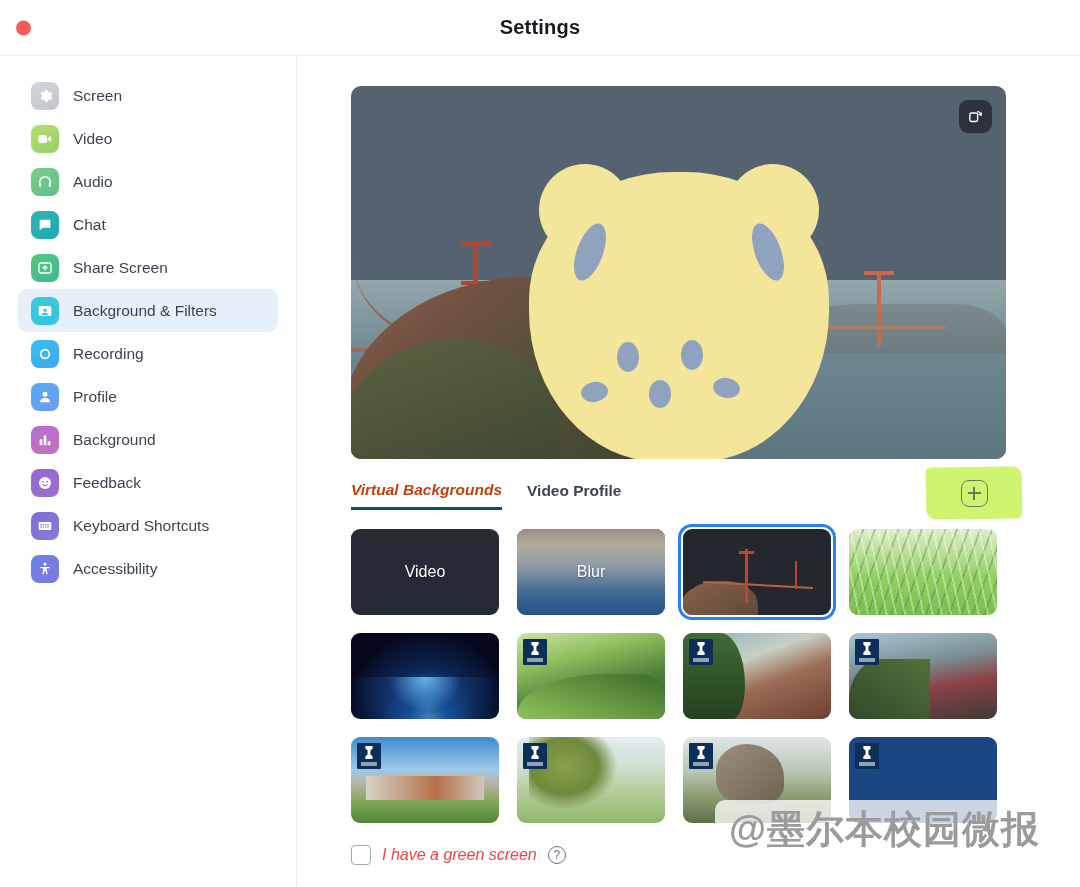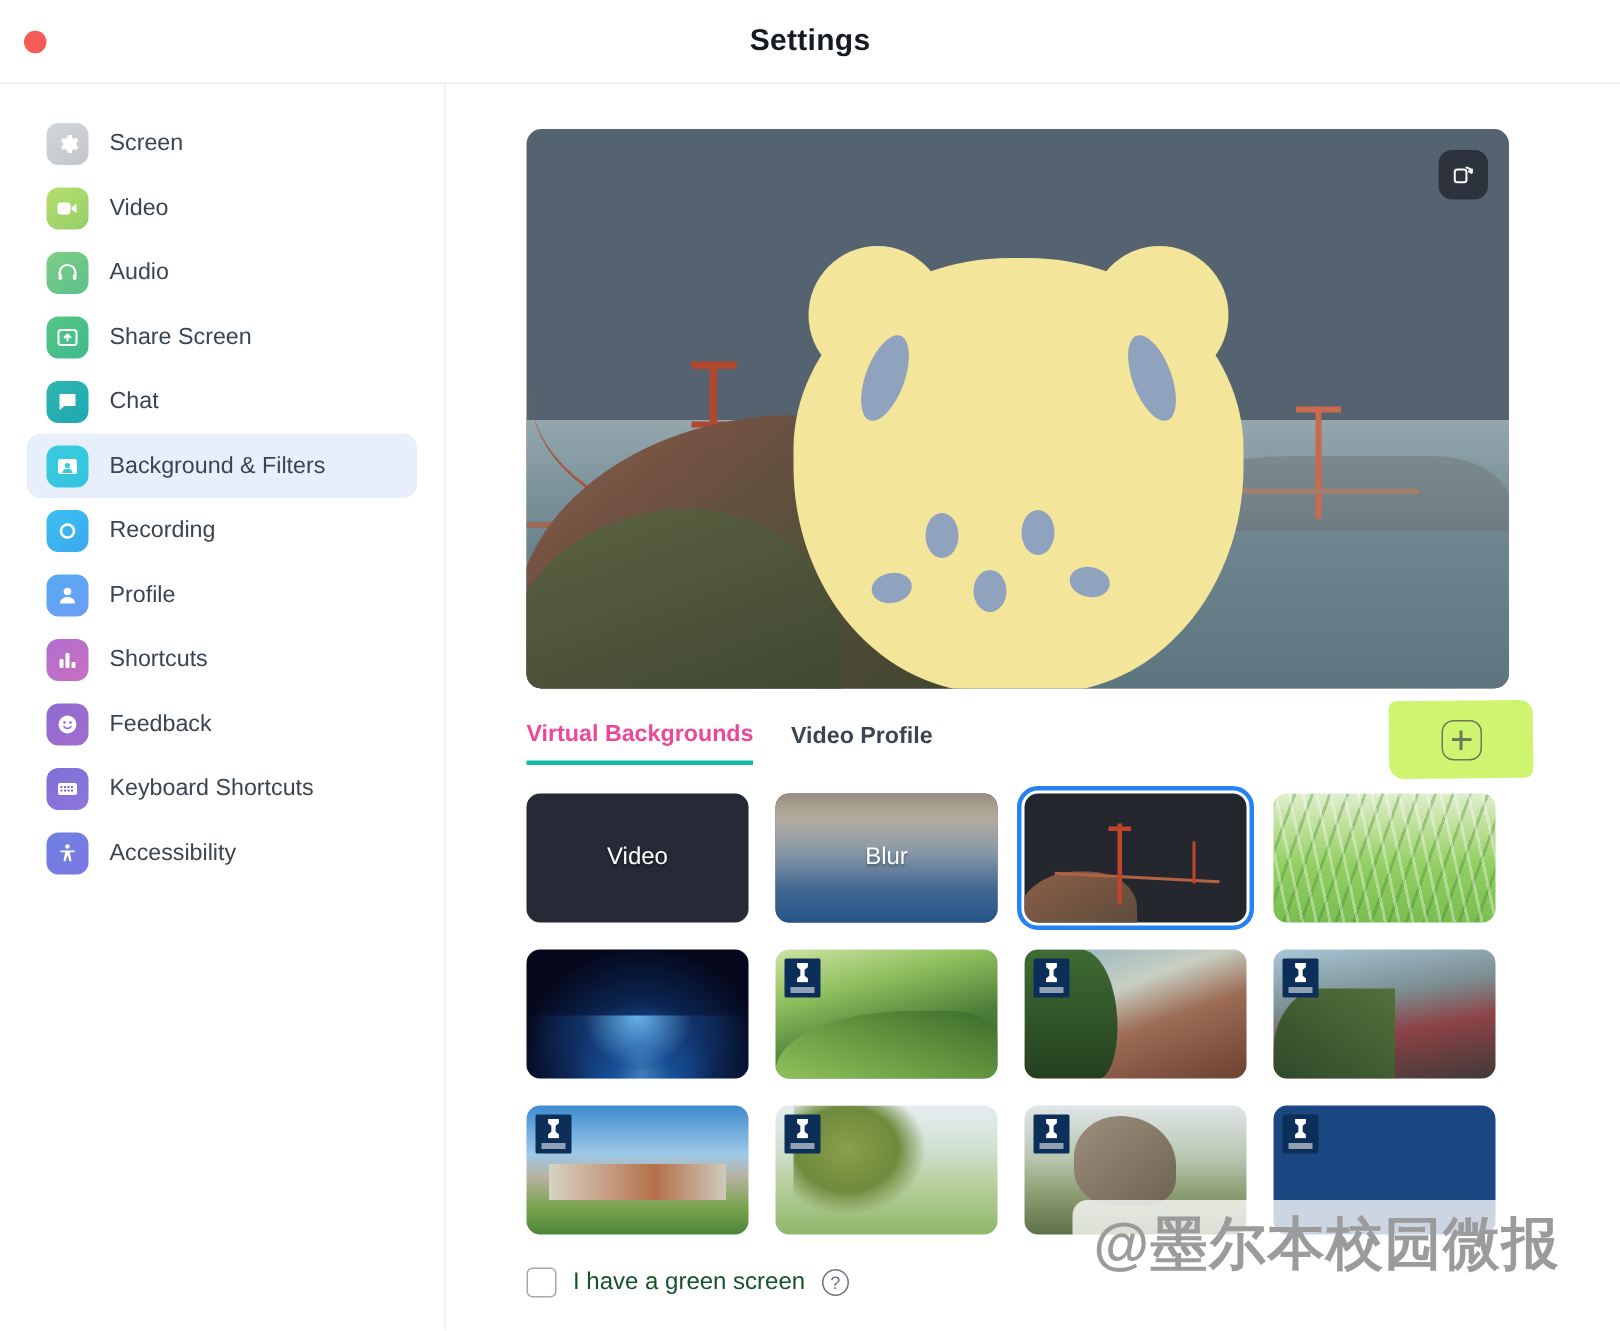--- a/index.html
+++ b/index.html
@@ -269,22 +269,23 @@
   .tab {
     font-size: 15.5px;
     font-weight: bold;
     color: #3c4450;
     margin-right: 25px;
     padding-bottom: 8px;
     cursor: pointer;
     white-space: nowrap;
   }
   .tab.active {
-    color: #ec4899;
-    border-bottom: 3px solid #14b8a6;
+    color: #c2410c;
+    border-bottom: 3px solid #0c4a6e;
+    font-style: italic;
   }
   .add-wrap {
     position: absolute;
     right: -16px;
     top: -8px;
     width: 96px;
     height: 52px;
     display: flex;
     align-items: center;
     justify-content: center;
@@ -425,21 +426,22 @@
   .checkbox {
     width: 20px; height: 20px;
     border: 1.6px solid #a2a8b0;
     border-radius: 4px;
     background: #fff;
     cursor: pointer;
     flex: 0 0 20px;
   }
   .footer-label {
     font-size: 16px;
-    color: #14532d;
+    color: #ef4444;
+    font-style: italic;
   }
   .help-icon {
     width: 18px; height: 18px;
     border: 1.5px solid #6b7280;
     border-radius: 50%;
     display: flex; align-items: center; justify-content: center;
     font-size: 12px;
     color: #6b7280;
     cursor: pointer;
     flex: 0 0 18px;
@@ -500,36 +502,36 @@
         <svg viewBox="0 0 24 24" fill="none" stroke="#fff" stroke-width="2.2">
             <path d="M4 14v-2a8 8 0 0116 0v2"></path>
             <rect x="3" y="13" width="3.6" height="6" rx="1.8" fill="#fff" stroke="none"></rect>
             <rect x="17.4" y="13" width="3.6" height="6" rx="1.8" fill="#fff" stroke="none"></rect>
           </svg>
       </span>
       <span class="nav-label">Audio</span>
     </div>
 
     <div class="nav-item">
+      <span class="nav-icon ic-chat">
+        <svg viewBox="0 0 24 24" fill="#fff">
+            <path d="M4 4h16v12H9l-5 4z"></path>
+          </svg>
+      </span>
+      <span class="nav-label">Chat</span>
+    </div>
+
+    <div class="nav-item">
       <span class="nav-icon ic-share">
         <svg viewBox="0 0 24 24" fill="none" stroke="#fff" stroke-width="2">
             <rect x="3" y="4.5" width="18" height="15" rx="2.5"></rect>
             <path d="M12 15V9m0 0l-3 3m3-3l3 3" stroke-linecap="round" stroke-linejoin="round"></path>
           </svg>
       </span>
       <span class="nav-label">Share Screen</span>
-    </div>
-
-    <div class="nav-item">
-      <span class="nav-icon ic-chat">
-        <svg viewBox="0 0 24 24" fill="#fff">
-            <path d="M4 4h16v12H9l-5 4z"></path>
-          </svg>
-      </span>
-      <span class="nav-label">Chat</span>
     </div>
 
     <div class="nav-item active">
       <span class="nav-icon ic-bg">
         <svg viewBox="0 0 24 24" fill="none">
             <rect x="2.5" y="4.5" width="19" height="15" rx="2.5" fill="#fff"></rect>
             <circle cx="12" cy="11" r="2.6" fill="#39cbdd"></circle>
             <path d="M7 18.5c0-2.8 2.3-4.2 5-4.2s5 1.4 5 4.2z" fill="#39cbdd"></path>
           </svg>
       </span>
@@ -556,21 +558,21 @@
     </div>
 
     <div class="nav-item">
       <span class="nav-icon ic-stats">
         <svg viewBox="0 0 24 24" fill="#fff">
             <rect x="4" y="11" width="4" height="9" rx="1"></rect>
             <rect x="10" y="5" width="4" height="15" rx="1"></rect>
             <rect x="16" y="14" width="4" height="6" rx="1"></rect>
           </svg>
       </span>
-      <span class="nav-label">Shortcuts</span>
+      <span class="nav-label">Background</span>
     </div>
 
     <div class="nav-item">
       <span class="nav-icon ic-feedback">
         <svg viewBox="0 0 24 24" fill="none">
             <circle cx="12" cy="12" r="9" fill="#fff"></circle>
             <circle cx="9" cy="10" r="1.3" fill="#8e6bd2"></circle>
             <circle cx="15" cy="10" r="1.3" fill="#8e6bd2"></circle>
             <path d="M8.6 14.2a4.2 4.2 0 006.8 0" stroke="#8e6bd2" stroke-width="1.6" stroke-linecap="round"></path>
           </svg>

